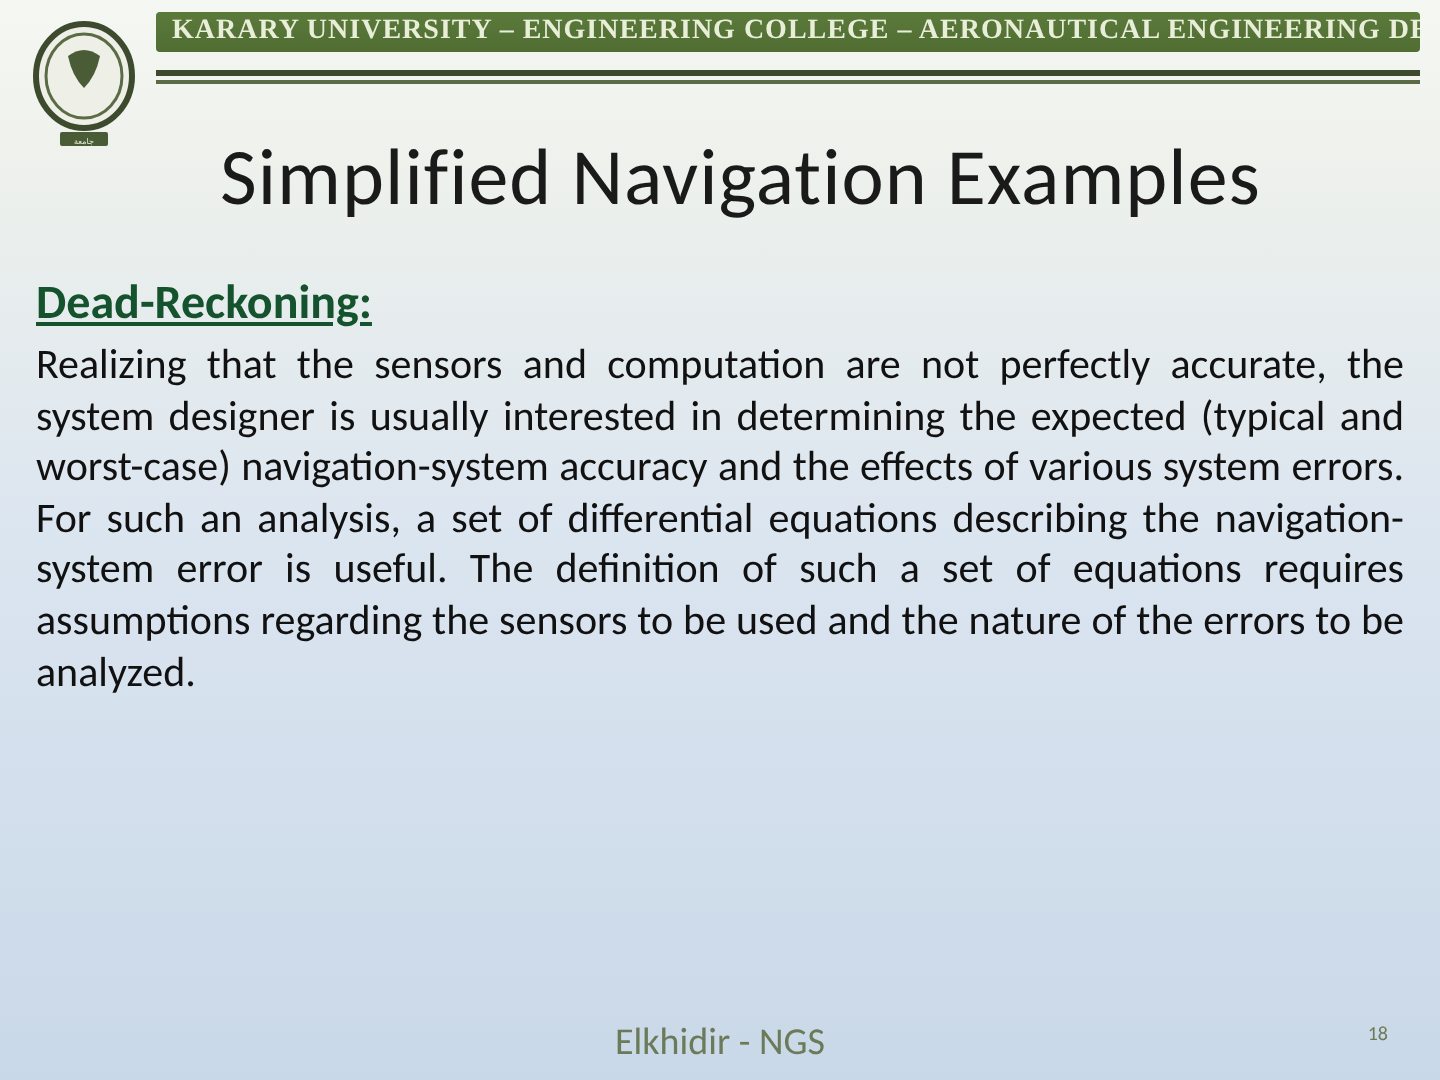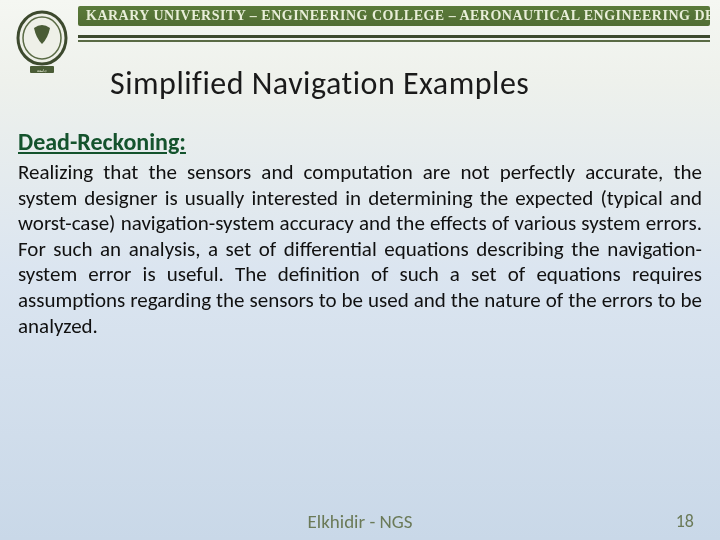--- a/index.html
+++ b/index.html
@@ -35,21 +35,21 @@
   .logo {
     position: absolute;
     top: 8px; left: 14px;
     width: 56px; height: 68px;
   }
   .logo svg { width: 56px; height: 68px; }
   .title-area {
     margin: 22px 20px 10px 110px;
   }
   .title {
-    font-size: 32px;
+    font-size: 40px;
     font-weight: 400;
     color: #1a1a1a;
     letter-spacing: 0.5px;
   }
   .content {
     margin: 24px 18px 0 18px;
   }
   .subheading {
     font-size: 24px;
     font-weight: bold;
@@ -72,21 +72,21 @@
   .footer-center {
     position: absolute;
     left: 50%; transform: translateX(-50%);
     font-size: 19px;
     color: #6b7a58;
     font-family: Calibri, Arial, sans-serif;
   }
   .footer-right {
     position: absolute;
     right: 26px;
-    font-size: 18px;
+    font-size: 10px;
     color: #6b7a58;
   }
 </style>
 </head>
 <body>
 
 <div class="logo">
   <svg viewBox="0 0 56 68">
     <ellipse cx="28" cy="30" rx="24" ry="26" fill="#eef0e8" stroke="#3d4a2e" stroke-width="3"></ellipse>
     <ellipse cx="28" cy="30" rx="19" ry="21" fill="none" stroke="#5a6b45" stroke-width="1.5"></ellipse>

